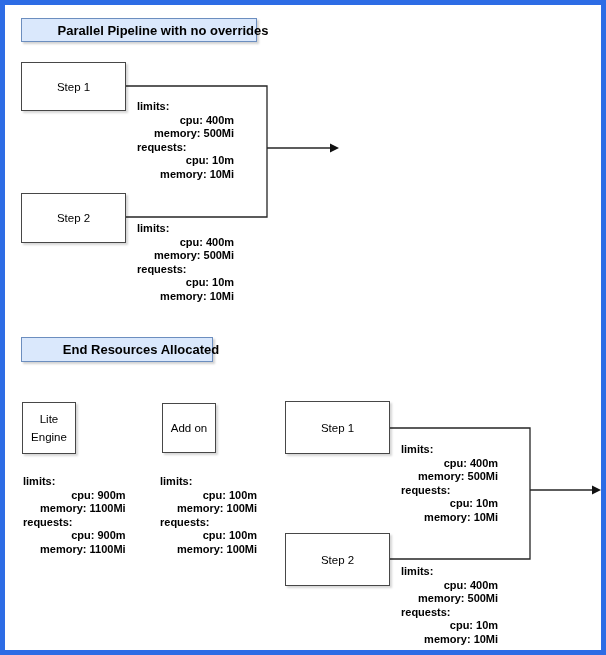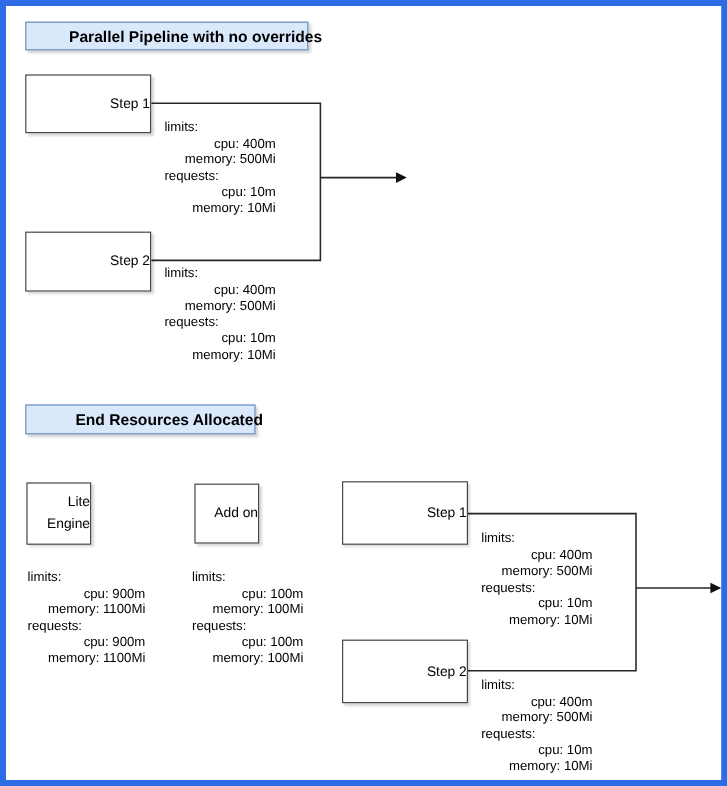--- a/index.html
+++ b/index.html
@@ -40,32 +40,33 @@
   }
 
   .node {
     position: absolute;
     box-sizing: border-box;
     background: #ffffff;
     border: 1.4px solid #474747;
     box-shadow: 2px 2px 2px rgba(0,0,0,0.16);
     display: flex;
     flex-direction: column;
-    align-items: flex-end;
+    align-items: center;
     justify-content: center;
     font-size: 11.5px;
     line-height: 18px;
     text-align: center;
   }
 
   .res {
     position: absolute;
     font-size: 11px;
     line-height: 13.6px;
     white-space: nowrap;
+    font-weight: bold;
   }
   .res .rl { padding-left: 0; }
   .res .rl.indent { padding-left: 17px; text-align: right; }
 </style>
 </head>
 <body>
 
 <div class="frame">
 
   <svg class="connectors" viewBox="0 0 596 645" aria-hidden="true">

